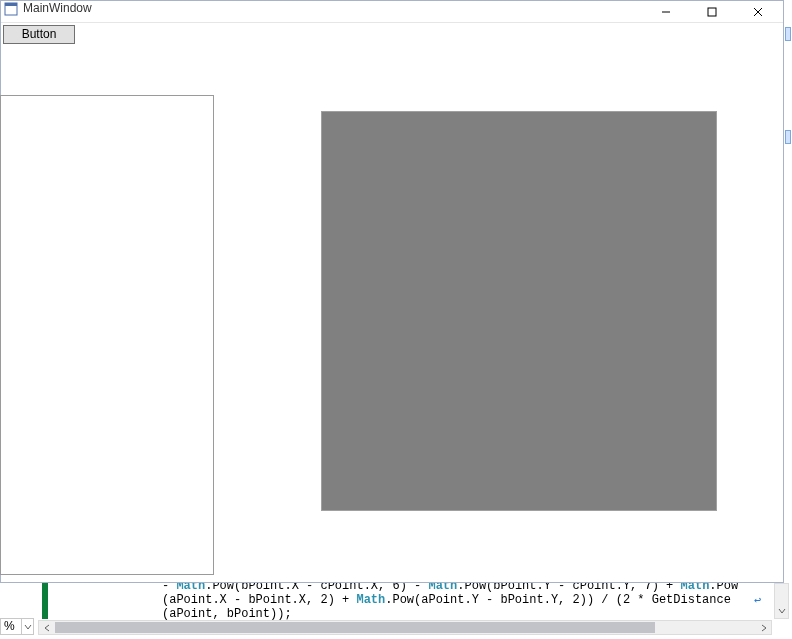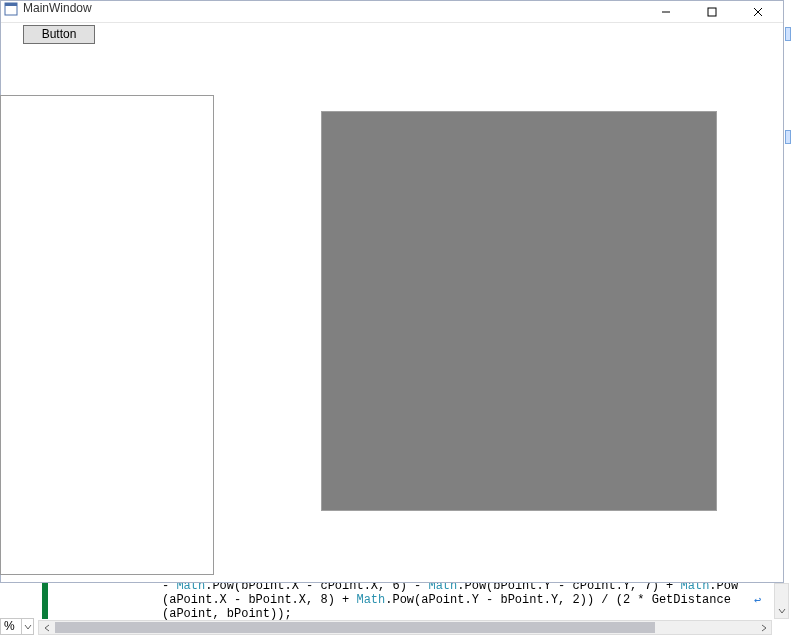--- a/index.html
+++ b/index.html
@@ -64,21 +64,20 @@
       position: absolute;
       left: 2px; top: 2px;
       width: 72px; height: 19px;
       background: #e1e1e1;
       border: 1px solid #707070;
       font-family: inherit;
       font-size: 12px;
       text-align: center;
       line-height: 17px;
       cursor: pointer;
-      margin-left: 20px;
     }
 
     .white-panel {
       position: absolute;
       left: -1px;   
       top: 72px;
       width: 214px;
       height: 480px;
       background: #ffffff;
       border: 1px solid #9a9a9a;
@@ -114,21 +113,21 @@
       background: #0a7d3a;
     }
     .code-lines {
       position: absolute;
       left: 162px; top: 0;
       width: 590px;
       white-space: pre;
       line-height: 14px;
       overflow: hidden;
     }
-    .tok-type { color:#2b91af; }
+    .tok-type { color:#2b91af;font-weight:bold; }
     .tok-plain { color:#000; }
     .wrap-glyph {
       position:absolute; left:754px; top:14px;
       color:#2e7cd6; font-family:Consolas, monospace;
     }
 
     .zoom-box {
       position: absolute;
       left: 0; top: 618px;
       width: 22px; height: 17px;
@@ -193,21 +192,21 @@
   </style>
 </head>
 <body>
 
 <div class="bg-widget a"></div>
 <div class="bg-widget b"></div>
 
 <div class="editor-strip">
   <div class="code-gutter"></div>
   <div class="code-lines"><span class="tok-plain">- </span><span class="tok-type">Math</span><span class="tok-plain">.Pow(bPoint.X - cPoint.X, 6) - </span><span class="tok-type">Math</span><span class="tok-plain">.Pow(bPoint.Y - cPoint.Y, 7) + </span><span class="tok-type">Math</span><span class="tok-plain">.Pow</span>
-<span class="tok-plain">(aPoint.X - bPoint.X, 8) + </span><span class="tok-type">Math</span><span class="tok-plain">.Pow(aPoint.Y - bPoint.Y, 2)) / (2 * GetDistance</span>
+<span class="tok-plain">(aPoint.X - bPoint.X, 2) + </span><span class="tok-type">Math</span><span class="tok-plain">.Pow(aPoint.Y - bPoint.Y, 2)) / (2 * GetDistance</span>
 <span class="tok-plain">(aPoint, bPoint));</span></div>
   <span class="wrap-glyph">↩</span>
 </div>
 
 <div class="zoom-box">%</div>
 <div class="zoom-dd">
   <svg width="8" height="8" viewBox="0 0 8 8">
       <path d="M1 2 L4 6 L7 2" fill="none" stroke="#606060" stroke-width="1"></path>
     </svg>
 </div>

